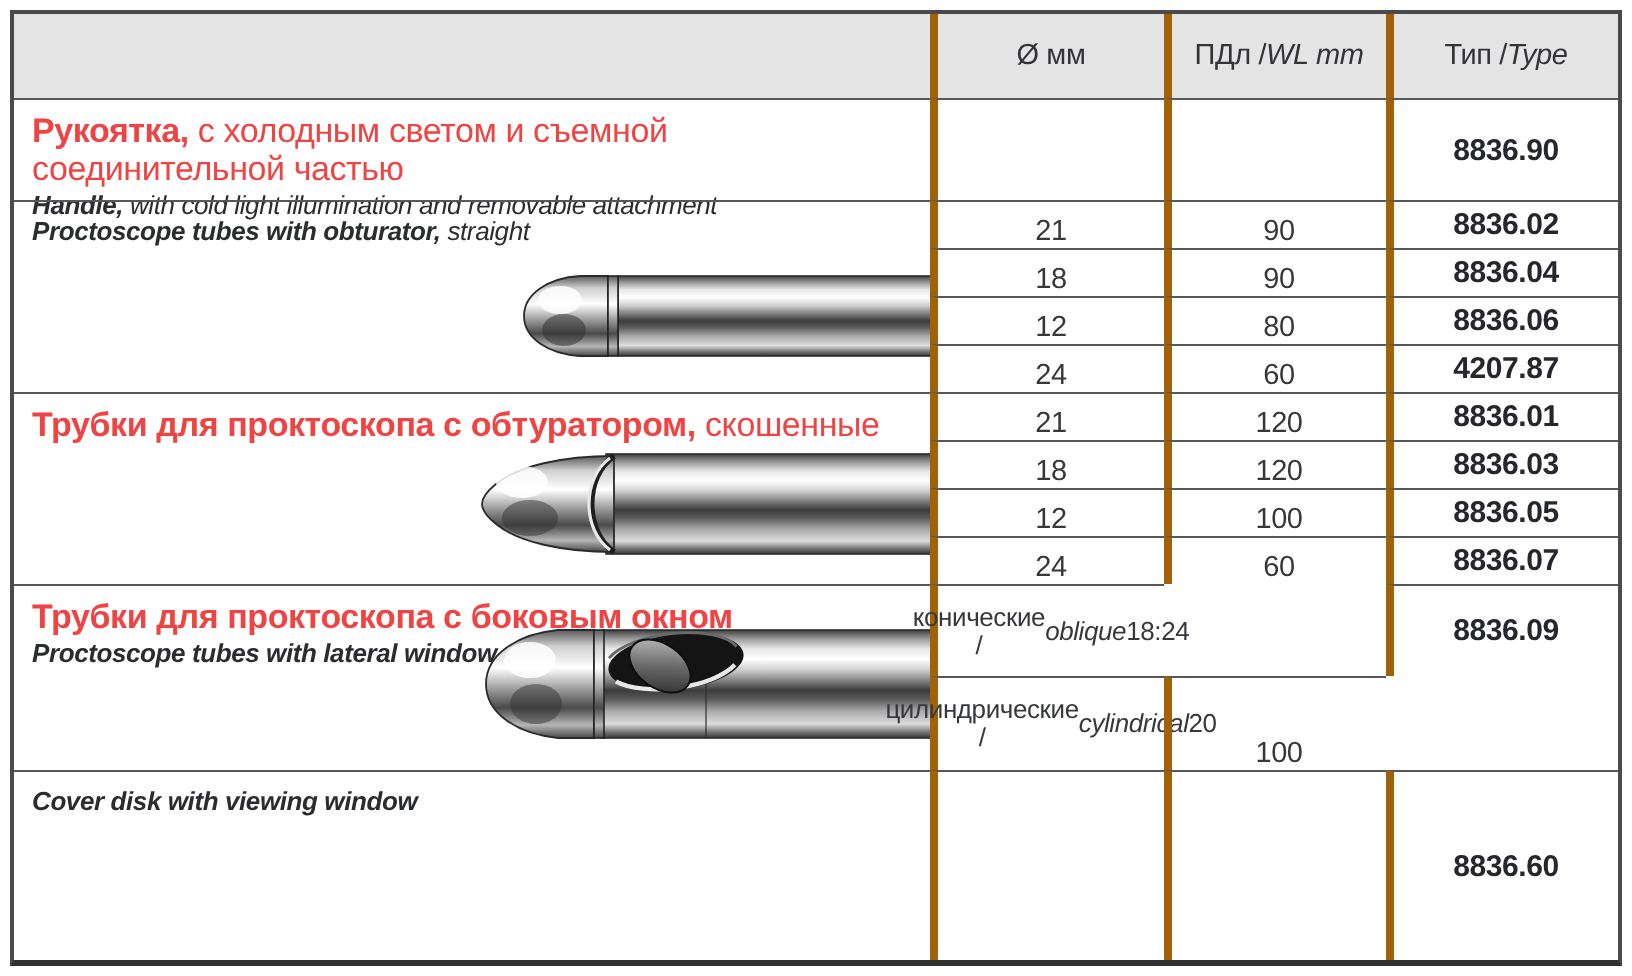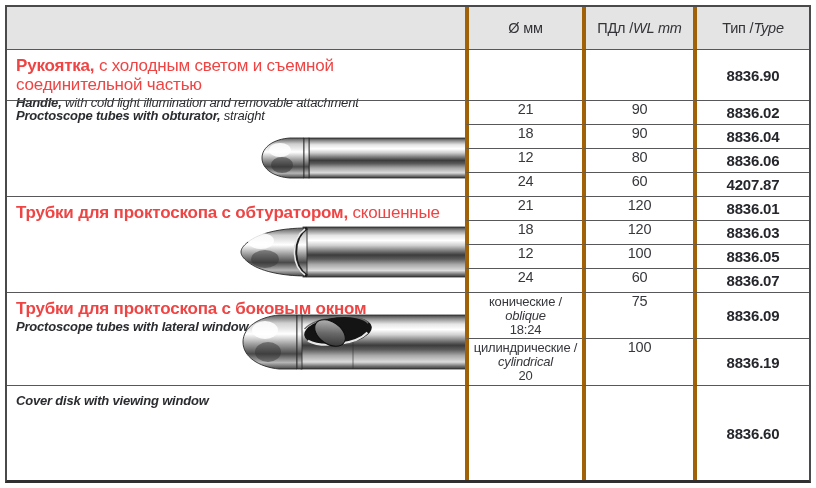--- a/index.html
+++ b/index.html
@@ -14,30 +14,30 @@
     border:2px solid #4a4a4c;
     border-bottom:3px solid #302f31;
     background:#fff;
   }
   .cell { position:relative; }
   .bl { border-left:4px solid #a16207; }
   .bt { border-top:1px solid #58585a; }
   .hdr { background:#e4e4e5; display:flex; align-items:center; justify-content:center;
          font-size:14.5px; color:#333338; letter-spacing:-0.2px; }
   .hdr .it { font-style:italic; }
-  .num { display:flex; align-items:flex-start; justify-content:center;
+  .num { display:flex; align-items:flex-end; justify-content:center;
          font-size:14.5px; color:#37383d; letter-spacing:-0.2px; }
   .type { display:flex; align-items:center; justify-content:center;
           font-size:15px; font-weight:bold; color:#26272c; letter-spacing:-0.2px; }
   .desc { padding:6px 10px 0 9px; overflow:visible; }
   .ru { font-size:17px; color:#ef4444; line-height:19px; letter-spacing:-0.2px; }
   .ru .b { font-weight:bold; }
   .en { font-size:13px; font-style:italic; color:#2b2c30; line-height:18px; letter-spacing:-0.2px; }
   .en .b { font-weight:bold; }
-  .dcell { display:flex; flex-direction:column; align-items:center; justify-content:center;
+  .dcell { display:flex; flex-direction:row; align-items:center; justify-content:center;
            font-size:13px; color:#37383d; line-height:14px; text-align:center; letter-spacing:-0.2px; }
   .dcell .it { font-style:italic; }
   .tube { position:absolute; right:-1px; }
   .tube-straight { top:36px; }
   .tube-oblique  { top:29px; }
   .tube-lateral  { top:21px; }
 </style>
 </head>
 <body>
 
@@ -214,37 +214,31 @@
         <path d="M64 11 A34 14 0 0 1 128 13" fill="none" stroke="#6a6a6a" stroke-width="1.4"></path>
       </g>
       <ellipse cx="89" cy="19" rx="17" ry="11" transform="rotate(35 89 19)" fill="url(#gFlap)" stroke="#0e0e0e" stroke-width="1"></ellipse>
     </svg>
   </div>
   <div class="cell dcell bl bt" style="grid-area:11/2">
     <div>конические /</div>
     <div class="it">oblique</div>
     <div>18:24</div>
   </div>
-  <div class="cell num bl bt" style="grid-area:11/3">
-      <span>75</span>
-    </div>
   <div class="cell type bl bt" style="grid-area:11/4">
       <span>8836.09</span>
     </div>
   <div class="cell dcell bl bt" style="grid-area:12/2">
     <div>цилиндрические /</div>
     <div class="it">cylindrical</div>
     <div>20</div>
   </div>
   <div class="cell num bl bt" style="grid-area:12/3">
       <span>100</span>
     </div>
-  <div class="cell type bl bt" style="grid-area:12/4">
-      <span>8836.19</span>
-    </div>
 
   <div class="cell desc bt" style="grid-area:13/1">
     <div class="en"><span class="b">Cover disk with viewing window</span><span></span></div>
   </div>
   <div class="cell num bl bt" style="grid-area:13/2">
       <span></span>
     </div>
   <div class="cell num bl bt" style="grid-area:13/3">
       <span></span>
     </div>

